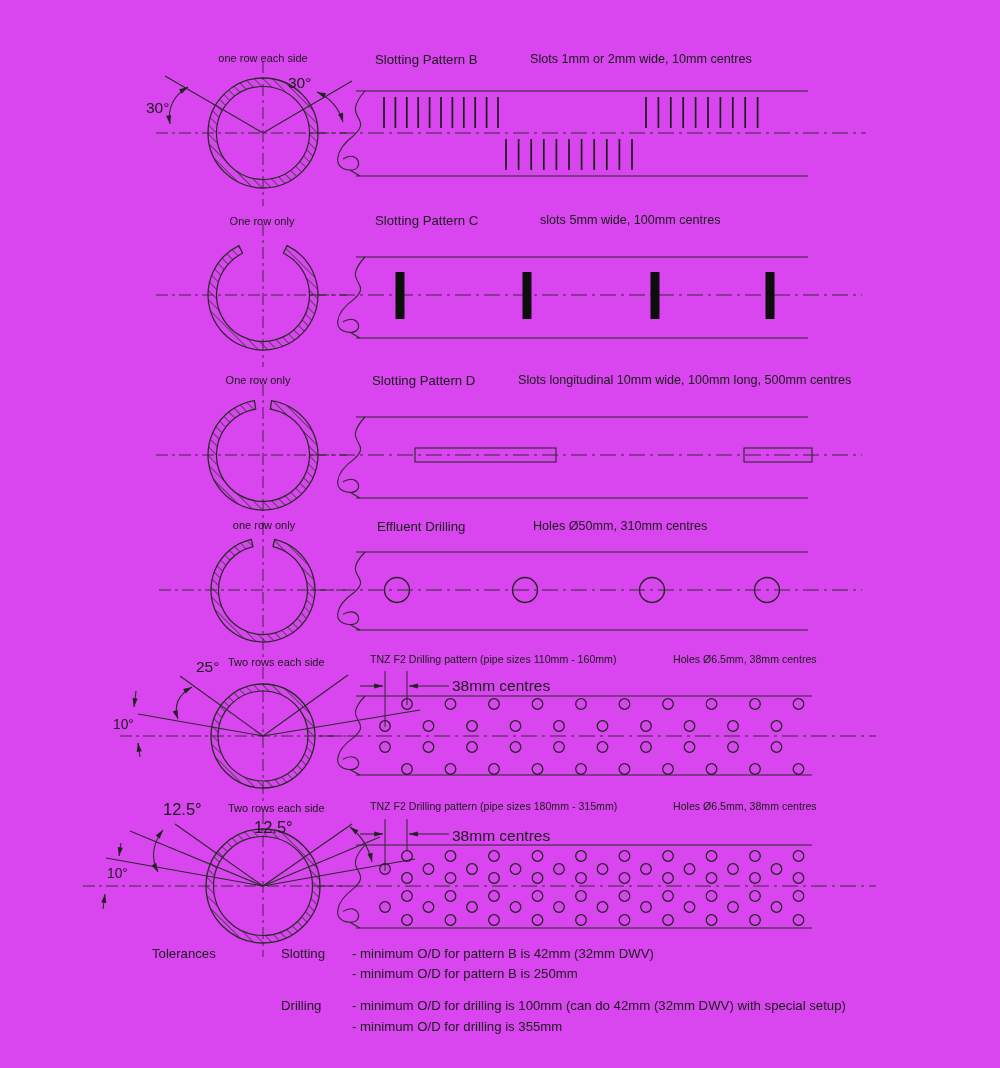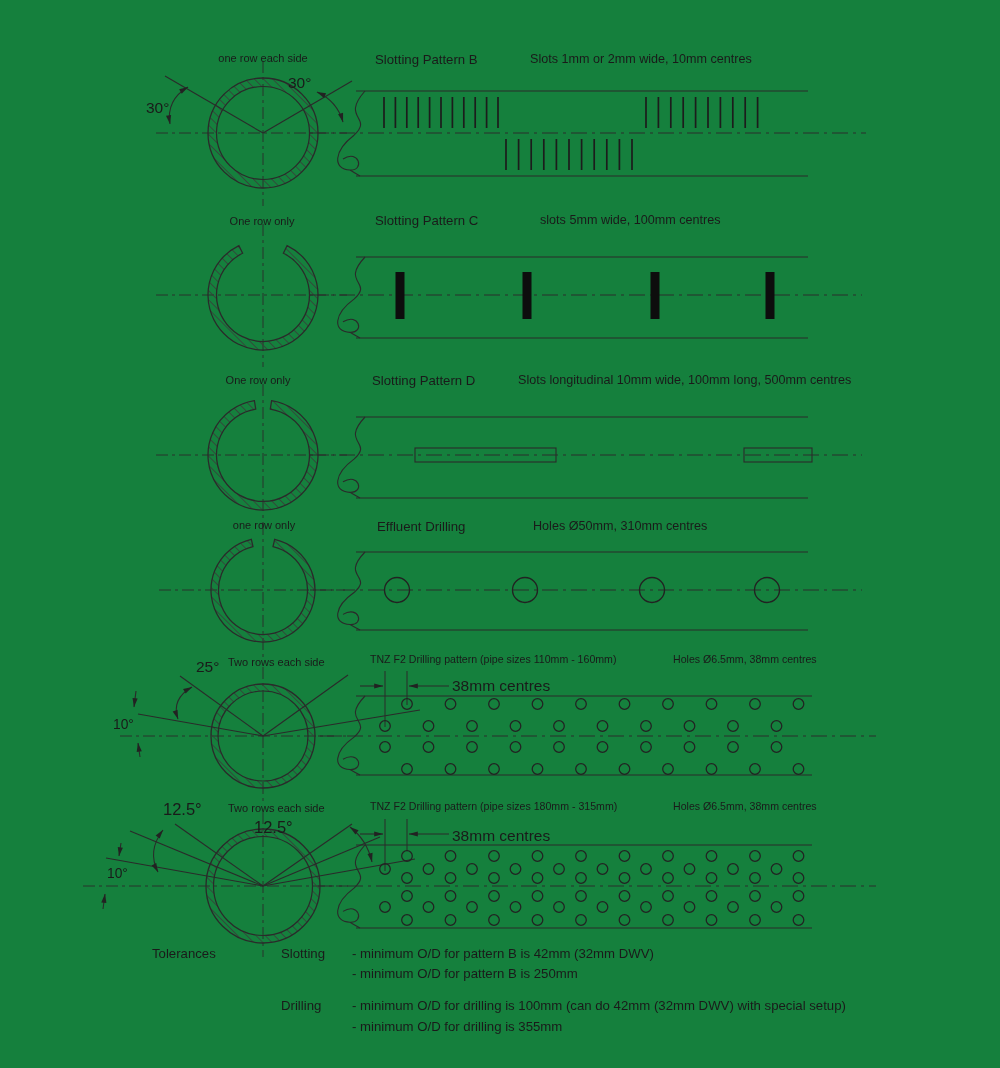--- a/index.html
+++ b/index.html
@@ -1,16 +1,16 @@
 <!DOCTYPE html>
 <html><head>
 <meta charset="utf-8">
 <style>
   html,body{margin:0;padding:0;background:#ffffff;}
-  .stage{width:1000px;height:1068px;position:relative;background:#15803d;}
+  .stage{width:1000px;height:1068px;position:relative;background:#d946ef;}
   svg{display:block;}
   svg text{font-family:"Liberation Sans","DejaVu Sans",sans-serif;fill:#1a1a1a;}
   .t105{font-size:10.6px;}
   .t11{font-size:11px;}
   .t125{font-size:12.6px;}
   .t13{font-size:13.2px;}
   .t14{font-size:13.8px;}
   .t15{font-size:15.5px;}
   .t16{font-size:16.5px;}
   .mid{text-anchor:middle;}

